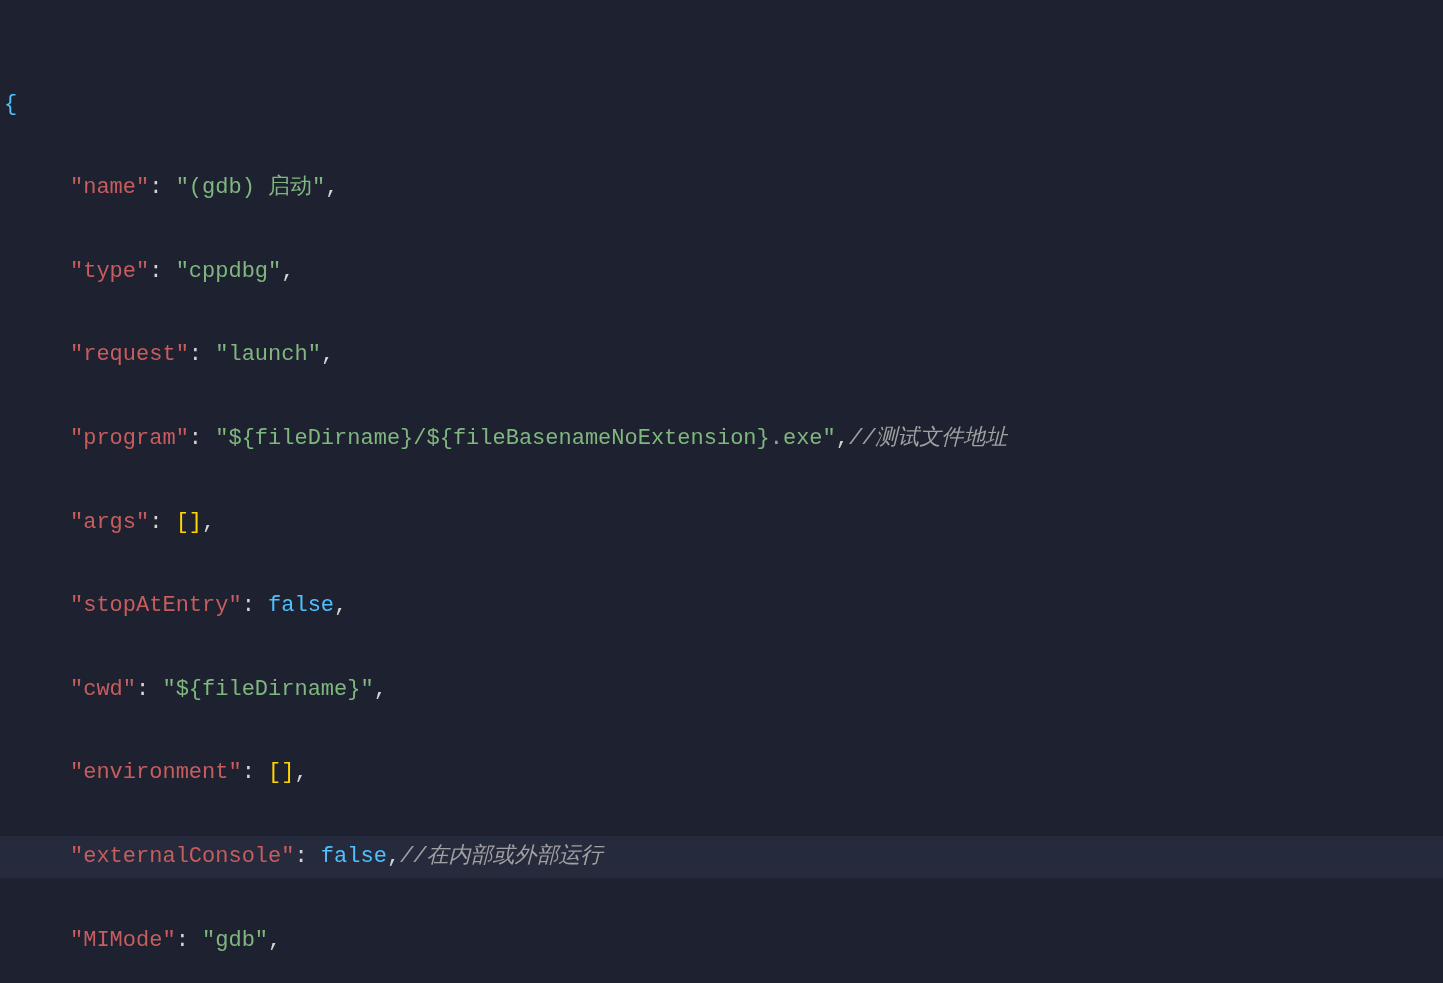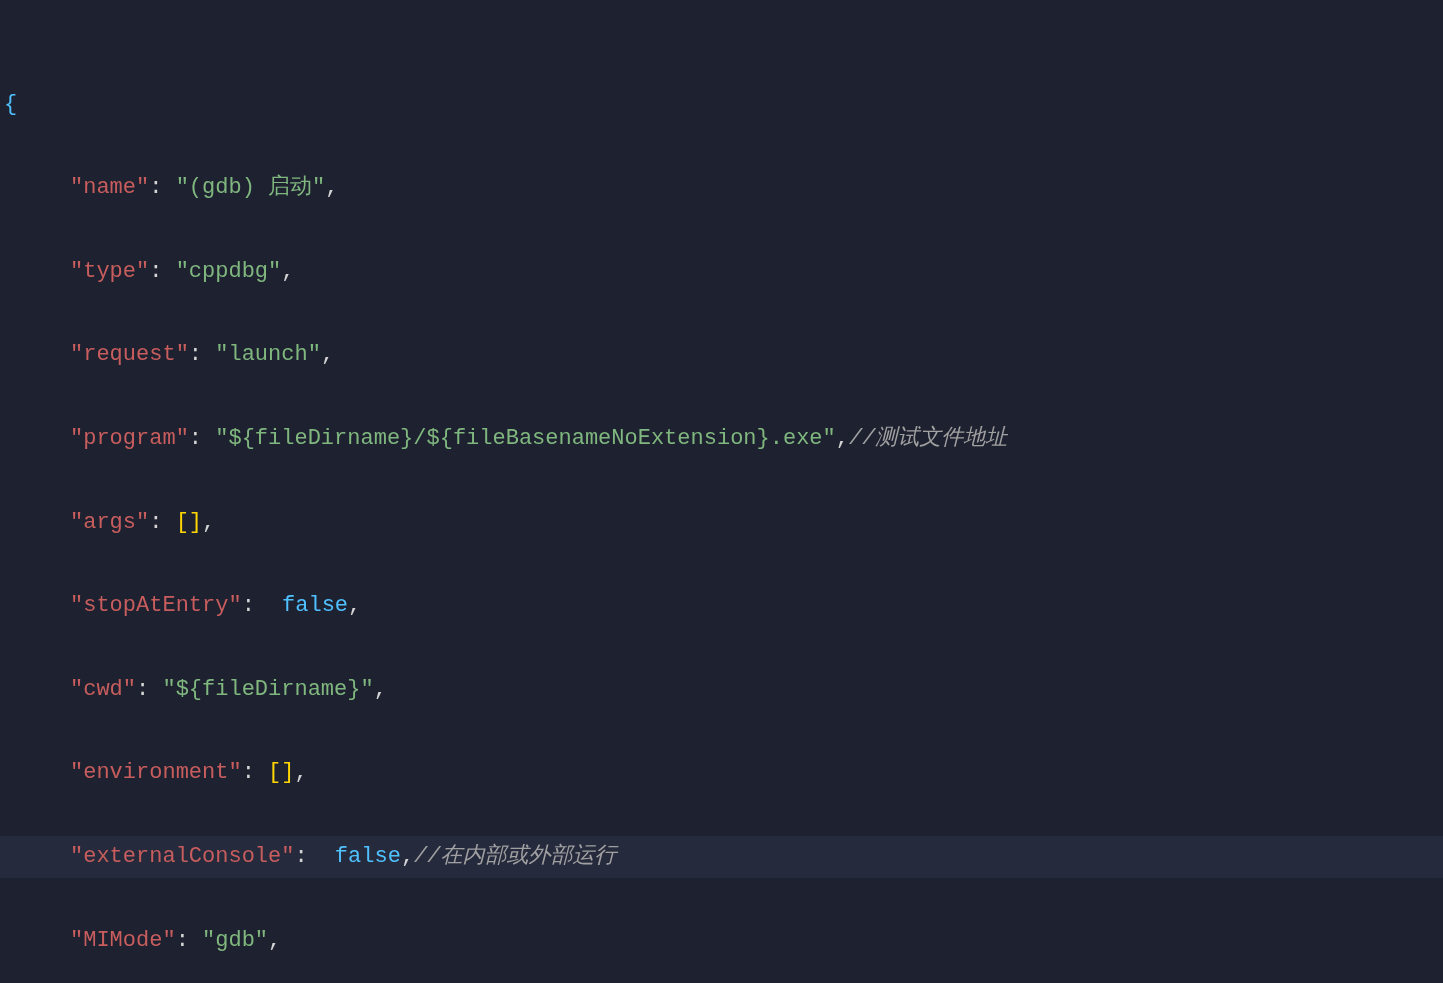--- a/index.html
+++ b/index.html
@@ -25,21 +25,21 @@
     height: 41.8px;
   }
   .line.highlighted {
     background: #262a3d;
   }        
   .tk-brace-y { color: #ffd602; }        
   .tk-brace-b { color: #4fc1ff; }        
   .tk-key     { color: #c75d5d; }        
   .tk-punc    { color: #d4d4d4; }
   .tk-str     { color: #7fb77e; }        
-  .tk-bool    { color: #4fc1ff; margin-left: 14px; }        
+  .tk-bool    { color: #4fc1ff; }        
   .tk-cmt     { color: #a0a0a0; font-style: italic; margin-top: 41px; }
 </style>
 </head>
 <body>
 
 <div class="editor">
 
 <span class="line"><span class="tk-brace-b">{</span></span>
 <span class="line">     <span class="tk-key">"name"</span><span class="tk-punc">: </span><span class="tk-str">"(gdb) 启动"</span><span class="tk-punc">,</span></span>
 <span class="line">     <span class="tk-key">"type"</span><span class="tk-punc">: </span><span class="tk-str">"cppdbg"</span><span class="tk-punc">,</span></span>

